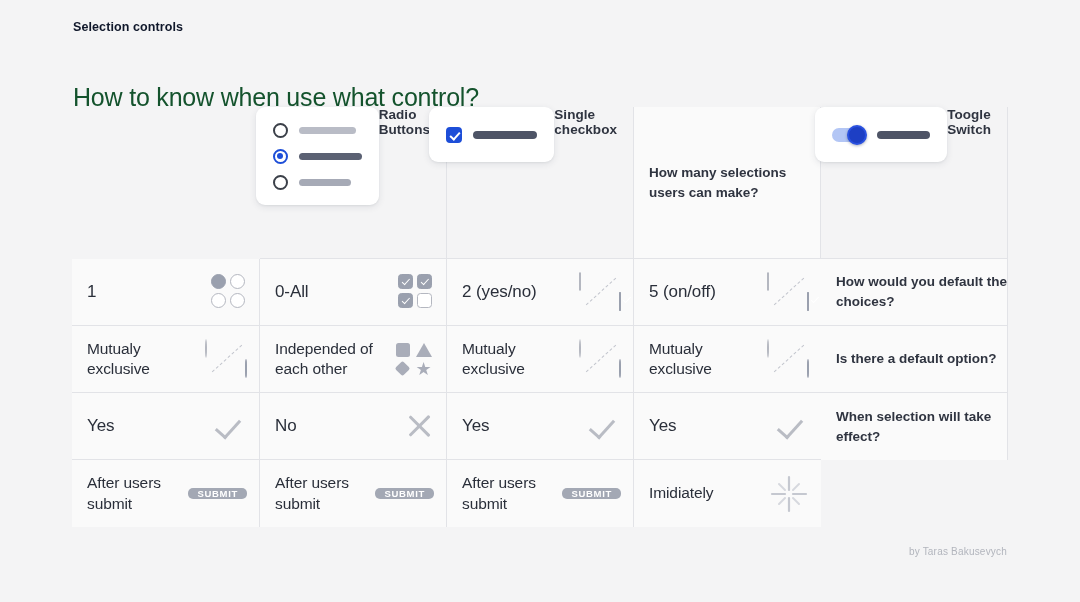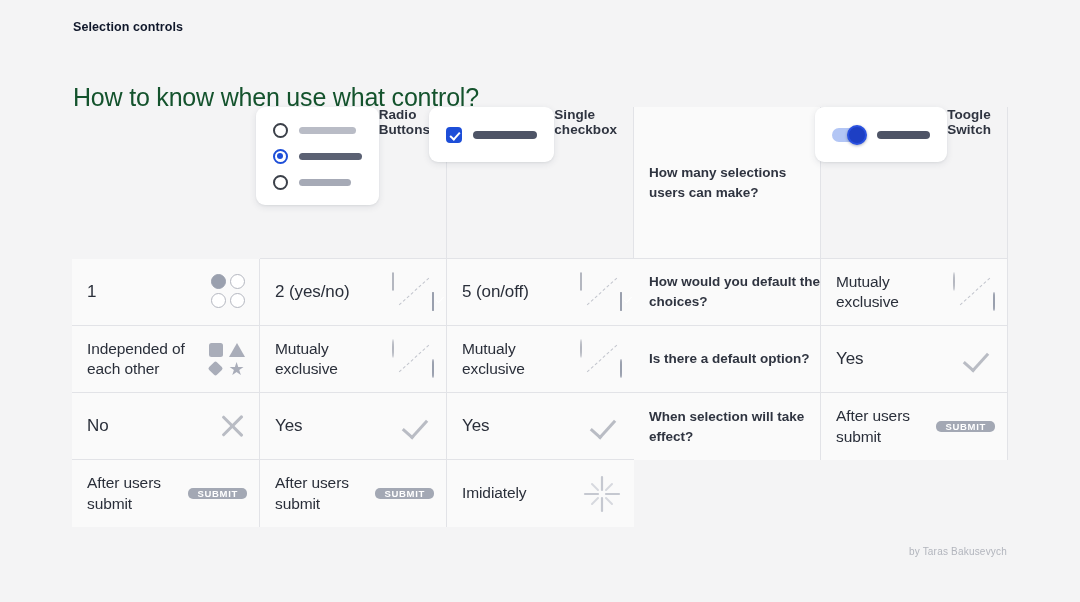--- a/index.html
+++ b/index.html
@@ -223,20 +223,31 @@
       <span class="ico">
         <span class="mini4">
           <span class="mr fill"></span>
             <span class="mr"></span>
           <span class="mr"></span>
             <span class="mr"></span>
         </span>
       </span>
     </div>
 
+    <div class="cell acell">
+      <span class="atext">0-All</span>
+      <span class="ico">
+        <span class="mini4">
+          <span class="mc fill"></span>
+            <span class="mc fill"></span>
+          <span class="mc fill"></span>
+            <span class="mc"></span>
+        </span>
+      </span>
+    </div>
 
     <div class="cell acell">
       <span class="atext">2 (yes/no)</span>
       <span class="ico">
         <span class="diag">
           <span class="ln"></span>
           <span class="tl"><span class="mc"></span></span>
           <span class="br"><span class="mc fill"></span></span>
         </span>
       </span>

